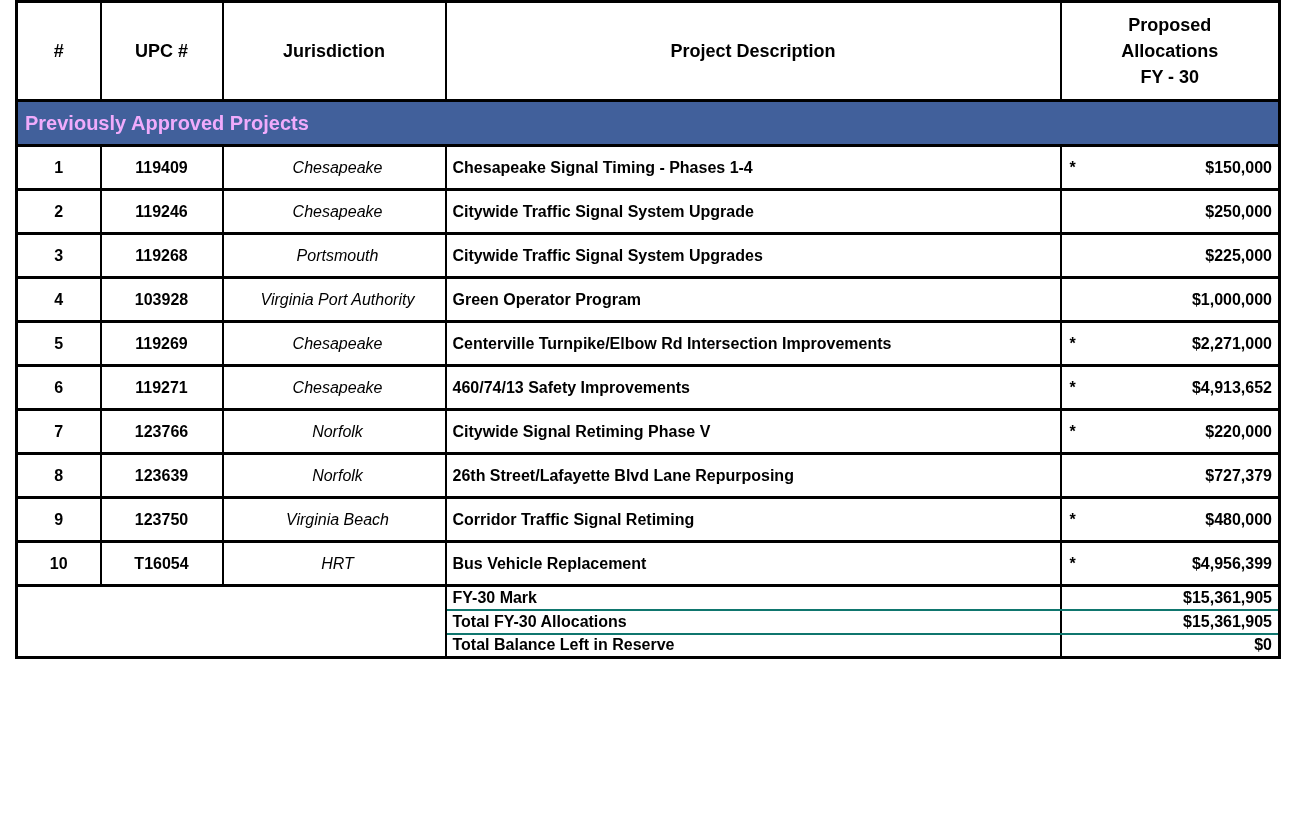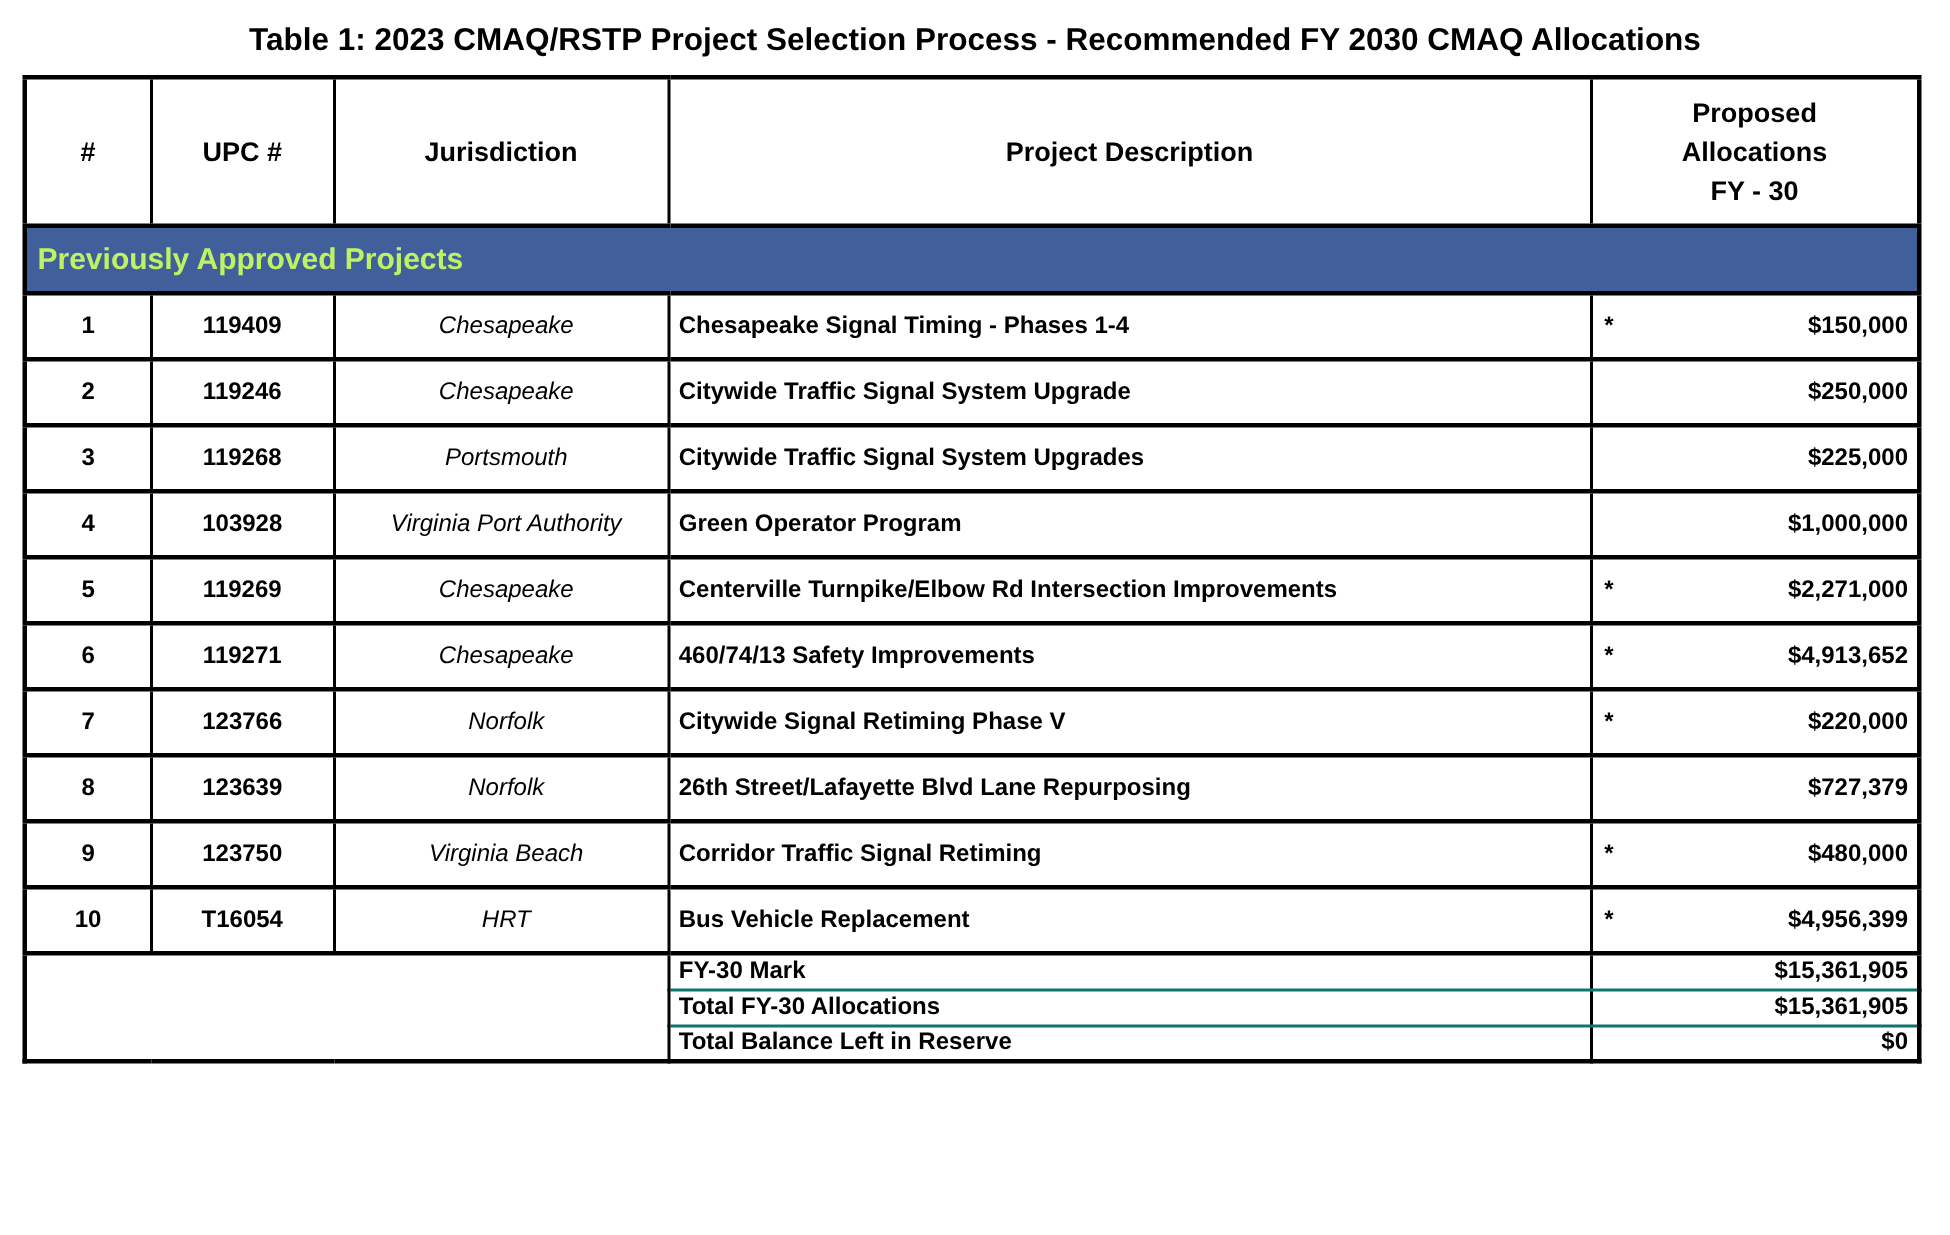--- a/index.html
+++ b/index.html
@@ -110,21 +110,20 @@
     margin: 16px 0 0 16px;
     font-size: 16px;
     font-weight: bold;
   }
 </style>
 </head>
 <body>
 
 <div class="page">
 
-  <div class="page-title">Table 1: 2023 CMAQ/RSTP Project Selection Process - Recommended FY 2030 CMAQ Allocations</div>
 
   <table class="alloc-table">
     <colgroup>
       <col class="c-num">
         <col class="c-upc">
         <col class="c-jur">
         <col class="c-desc">
         <col class="c-amt">
     </colgroup>
 
@@ -133,21 +132,21 @@
       <th>#</th>
       <th>UPC #</th>
       <th>Jurisdiction</th>
       <th>Project Description</th>
       <th>Proposed
 Allocations
 FY - 30</th>
     </tr>
 
     <tr class="banner-row">
-      <td colspan="5" style="background: rgb(65, 96, 155); color: #bef264;">Previously Approved Projects</td>
+      <td colspan="5" style="background: rgb(65, 96, 155); color: #f0abfc;">Previously Approved Projects</td>
     </tr>
 
     <tr class="data-row">
       <td class="cell-num">1</td>
       <td class="cell-upc">119409</td>
       <td class="cell-jur">Chesapeake</td>
       <td class="cell-desc">Chesapeake Signal Timing - Phases 1-4</td>
       <td class="cell-amt">
         <div class="amt-wrap">
           <span class="star">*</span>

